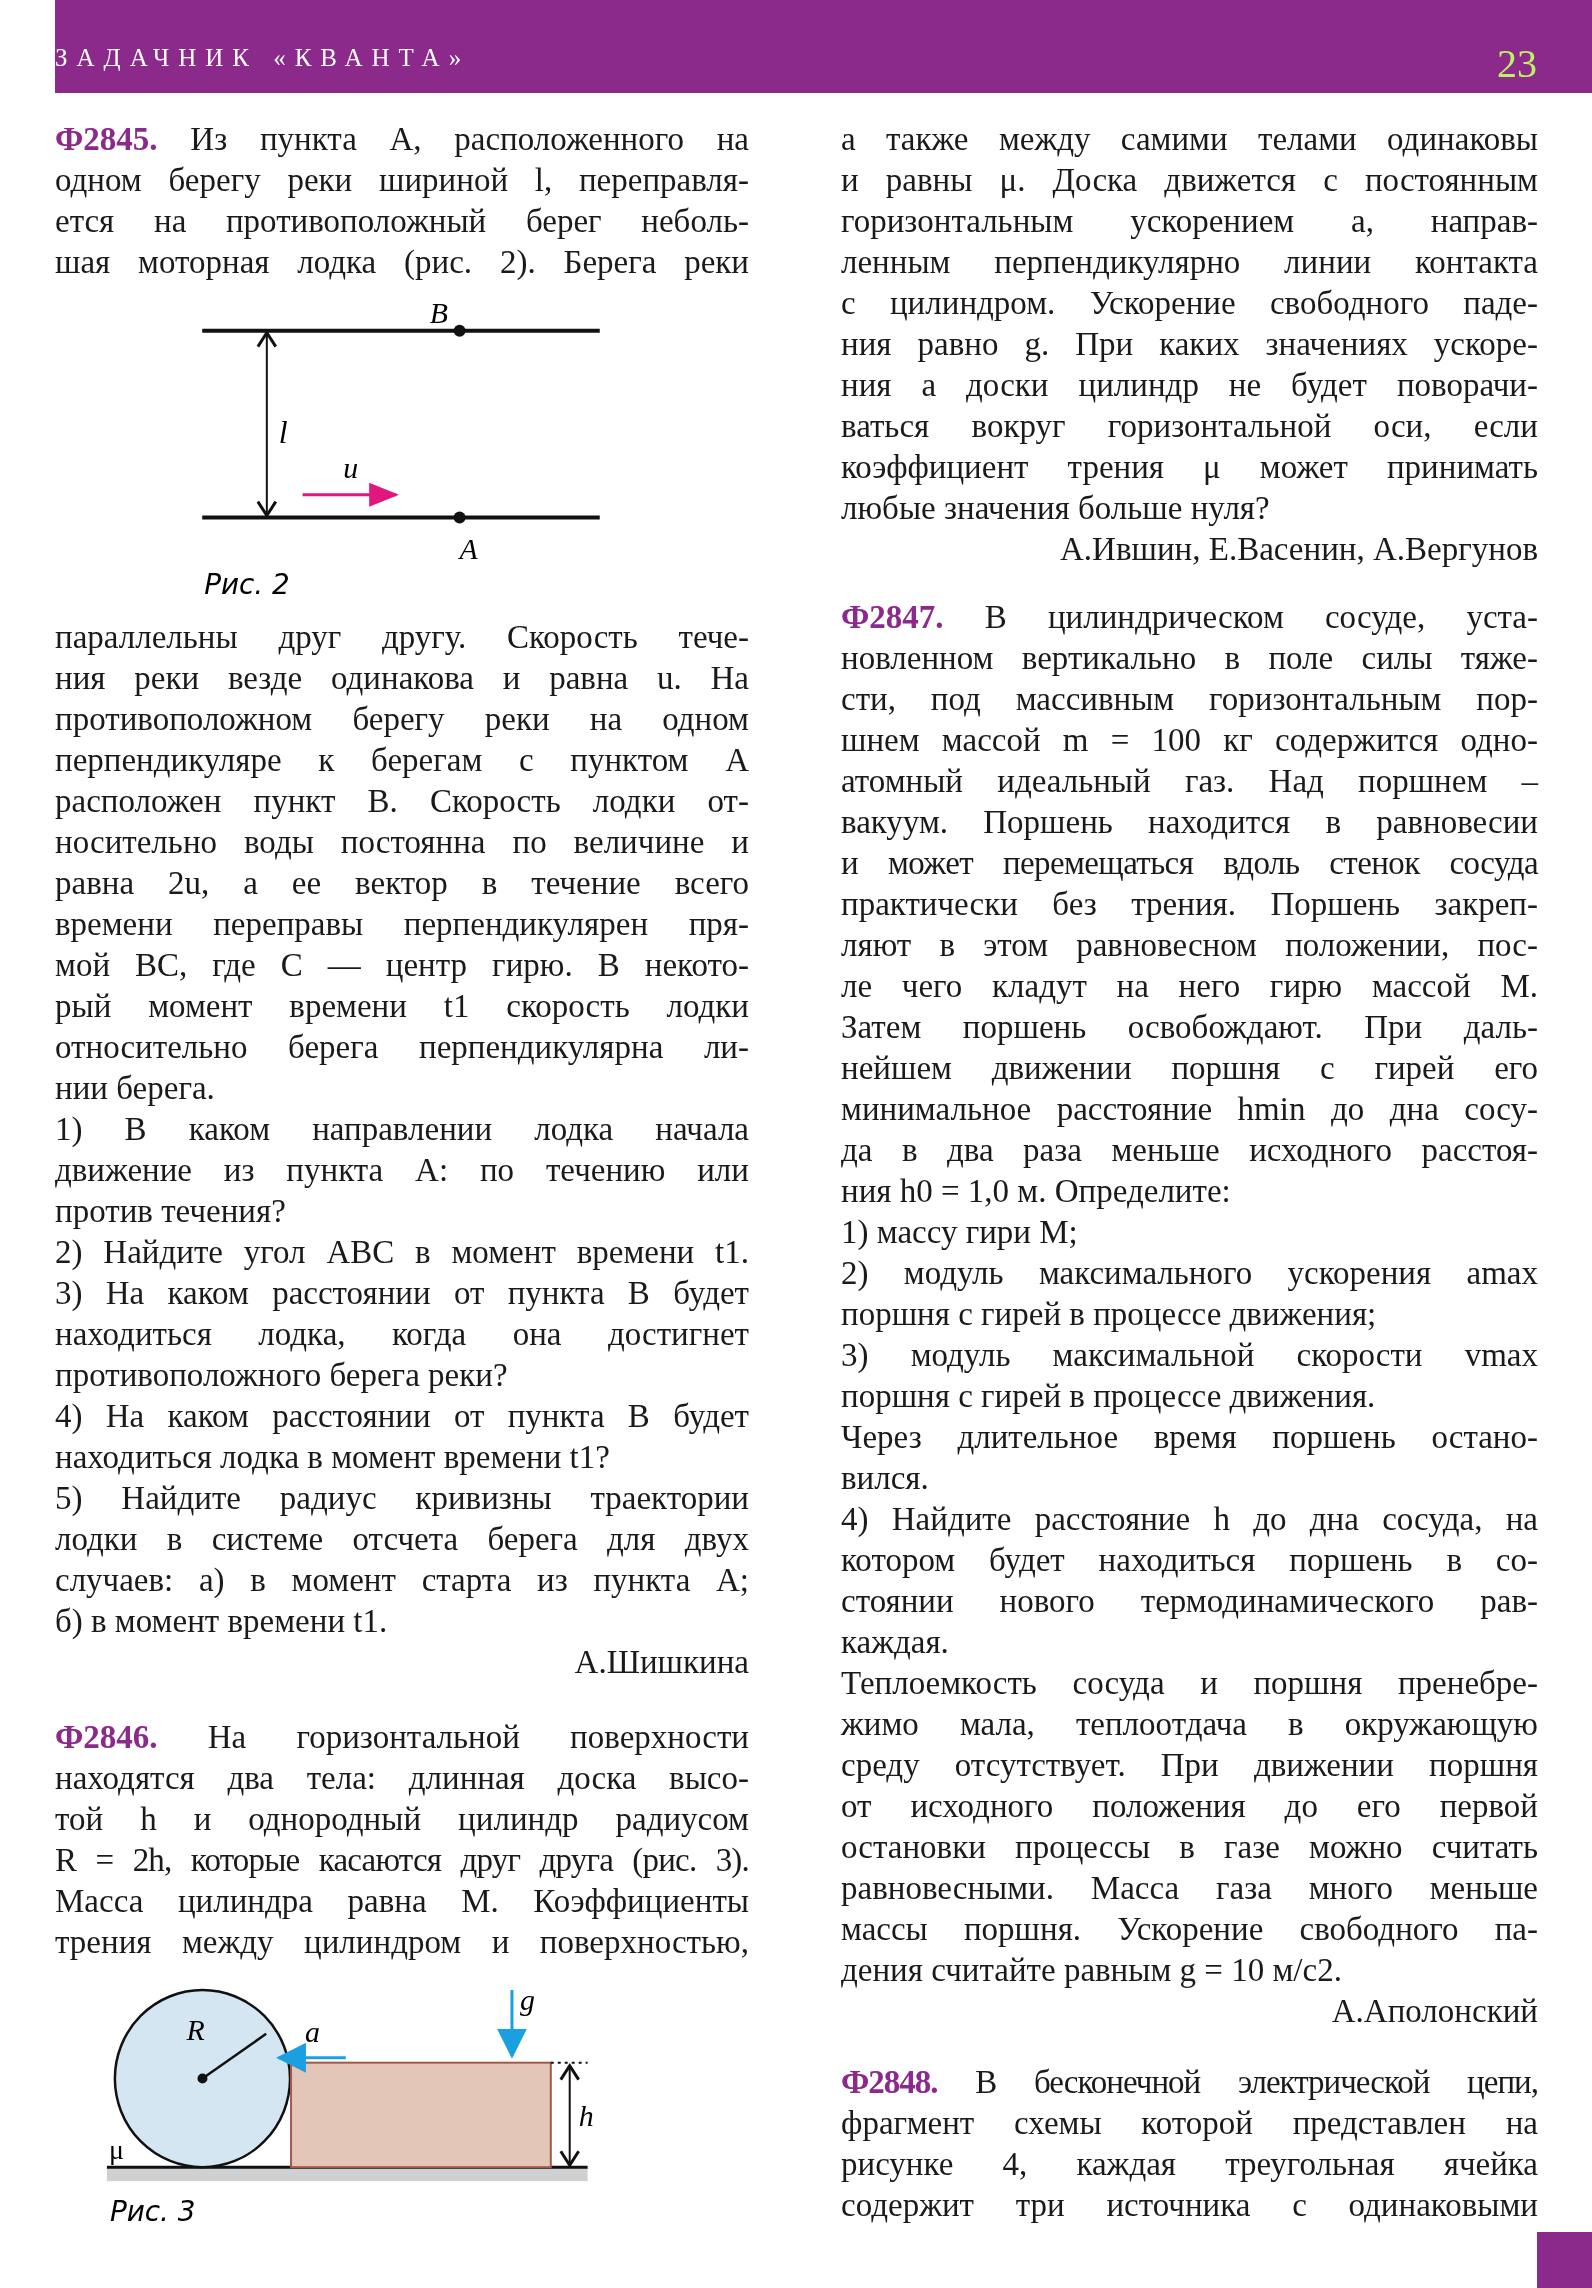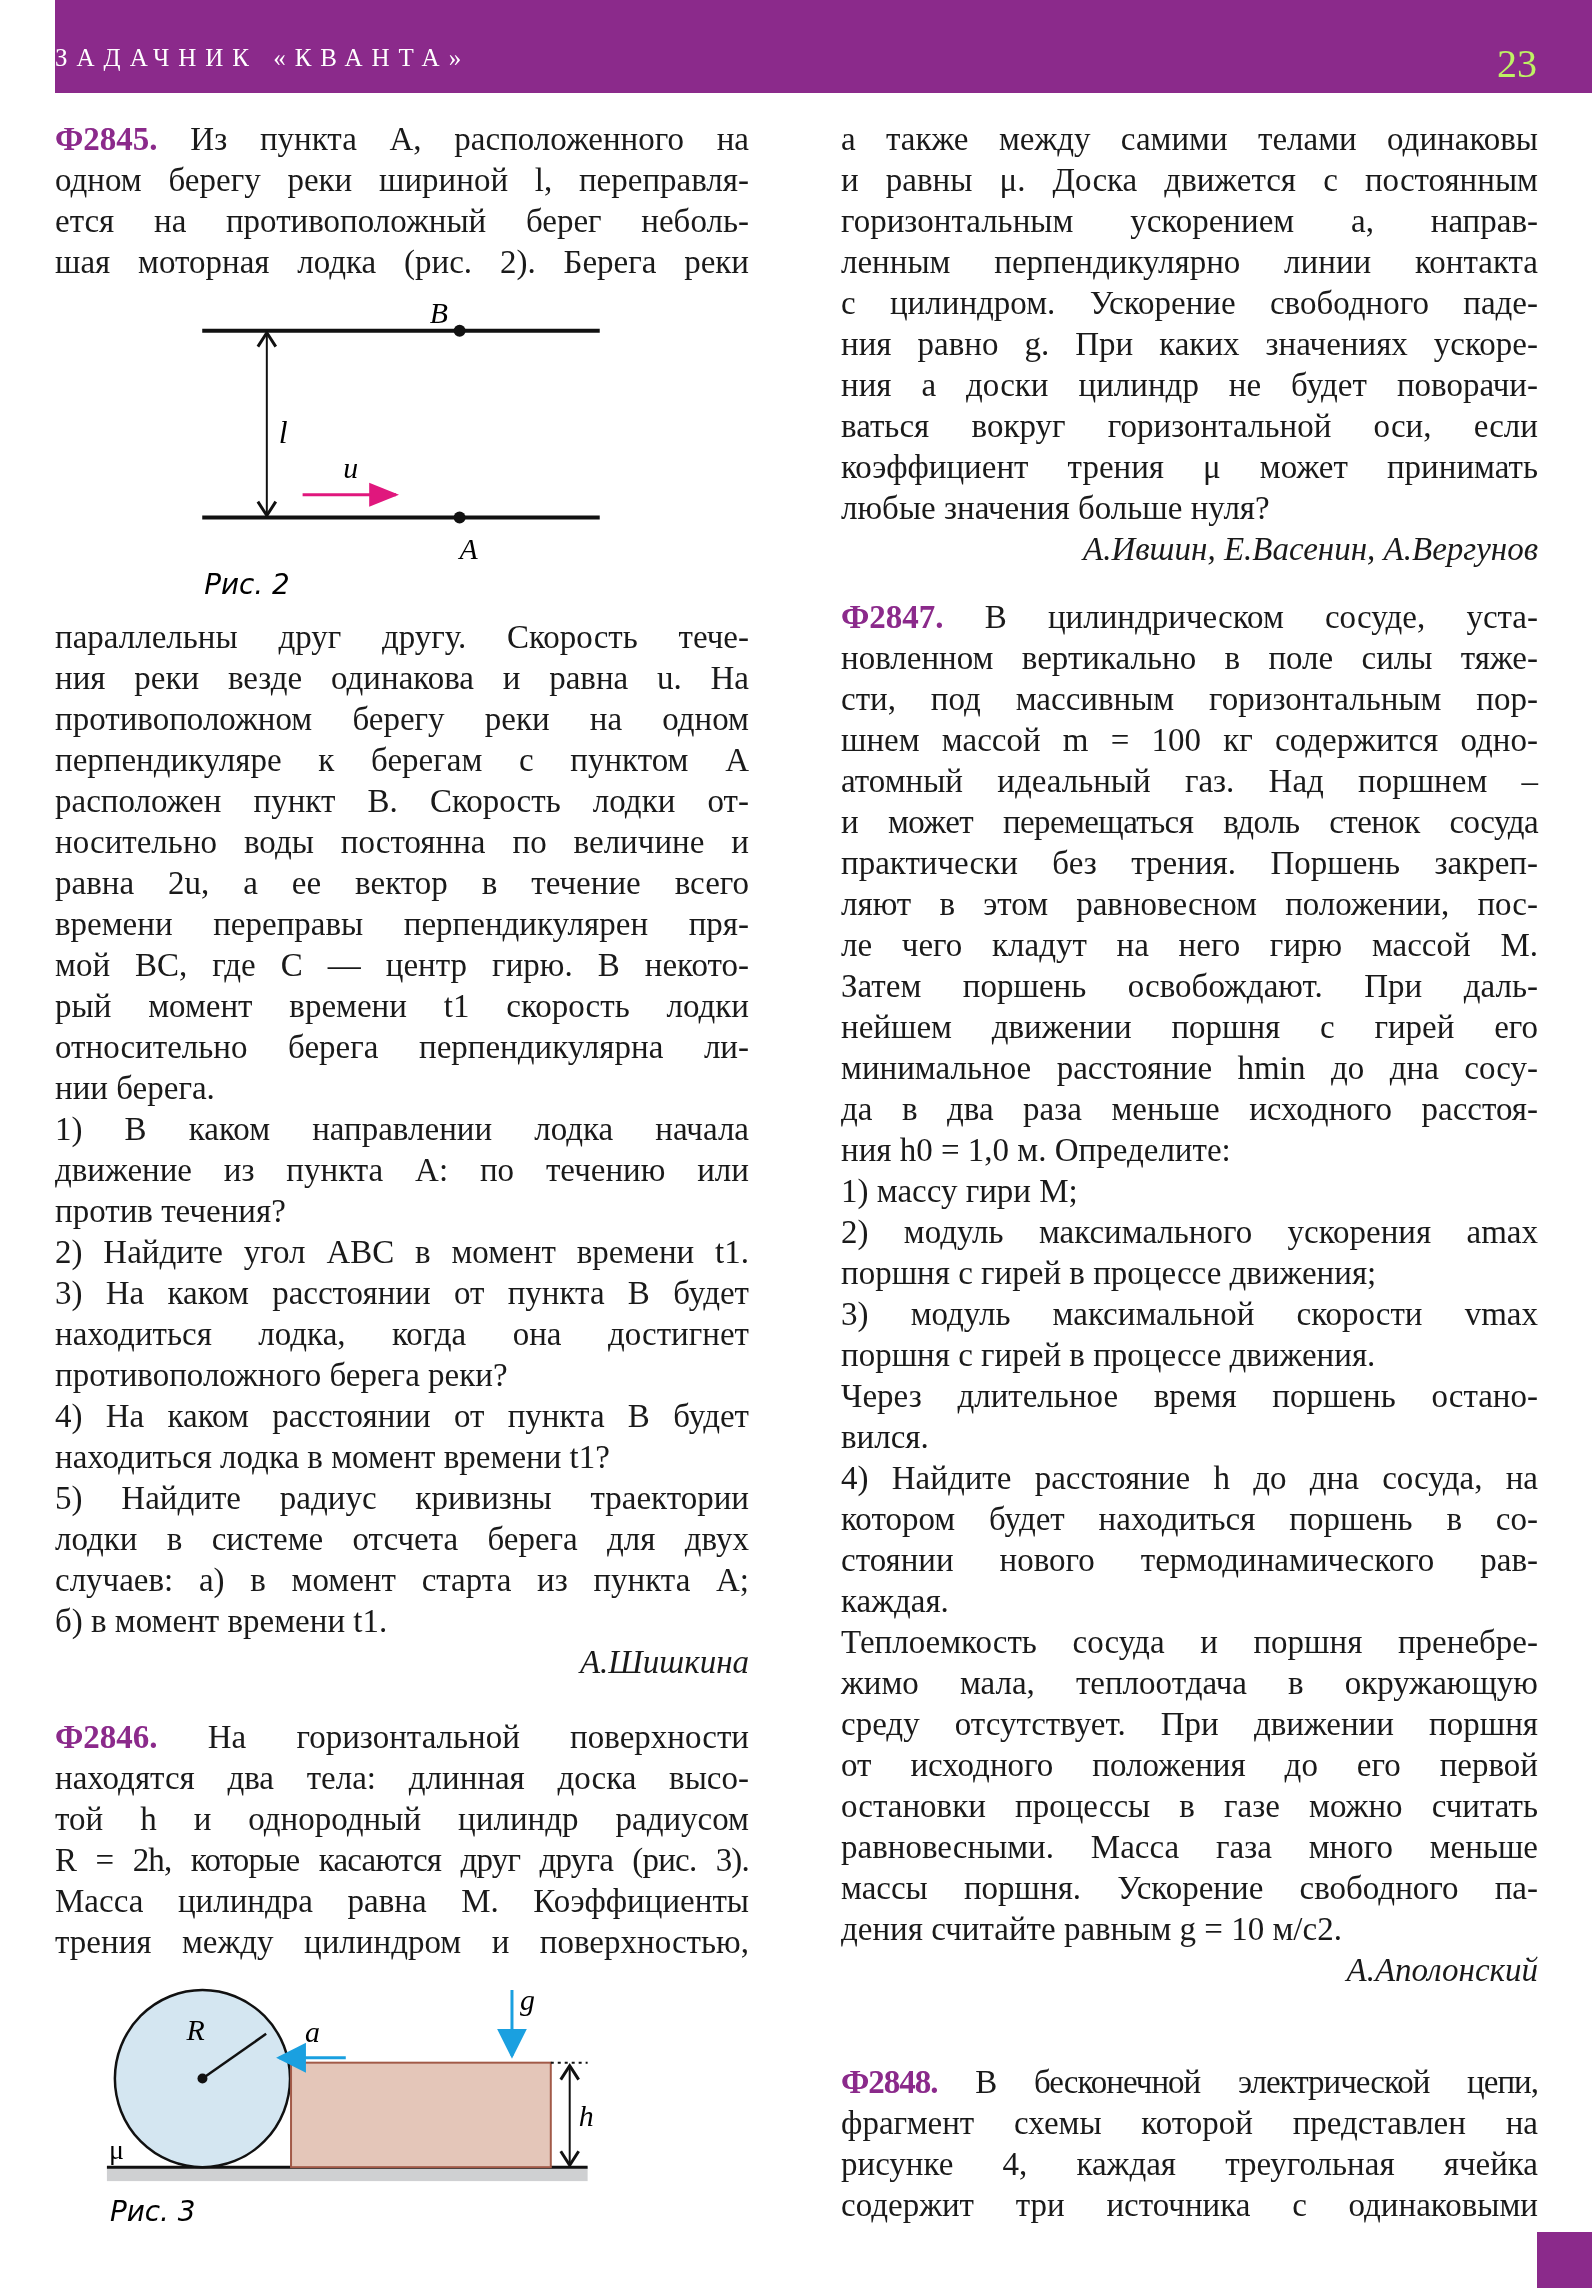--- a/index.html
+++ b/index.html
@@ -5,21 +5,21 @@
   html,body{margin:0;padding:0;background:#fff;}
   body{width:1592px;height:2289px;position:relative;overflow:hidden;font-family:"Liberation Serif","DejaVu Serif",serif;color:#1a1a1a;}
   .header{position:absolute;left:55px;top:0;width:1537px;height:93px;background:#8b2a8b;}
   .header-title{position:absolute;left:0;right:0;top:44px;text-align:left;color:#fff;font-size:25px;letter-spacing:9px;font-family:"Liberation Serif",serif;}
   .page-num{position:absolute;right:55px;top:40px;color:#bef264;font-size:40px;font-family:"Liberation Serif",serif;}
   .col{position:absolute;font-size:33px;}
   .col-left{left:55px;width:694px;}
   .col-right{left:841px;width:697px;}
   .ln{display:block;height:41px;line-height:41px;white-space:nowrap;text-align:justify;text-align-last:justify;overflow:visible;}
   .ln.last{text-align-last:left;}
-  .ln.right{text-align-last:right;font-style:italic;}
+  .ln.right{text-align-last:right;}
   .pid{color:#8b2a8b;font-weight:bold;}
   .fig{position:absolute;}
   .caption{font-family:"DejaVu Sans",sans-serif;font-style:italic;font-size:28px;color:#222;}
   .corner{position:absolute;left:1537px;top:2232px;width:55px;height:57px;background:#8b2a8b;}
   svg text{font-family:"Liberation Serif",serif;}
 </style>
 </head>
 <body>
 
 <div class="header">
@@ -136,20 +136,21 @@
   <span class="ln last">любые значения больше нуля?</span>
   <span class="ln right">А.Ившин, Е.Васенин, А.Вергунов</span>
 </div>
 
 <div class="col col-right" style="top:597px;">
   <span class="ln"><span class="pid">Ф2847.</span> <span>В цилиндрическом сосуде, уста-</span></span>
   <span class="ln">новленном вертикально в поле силы тяже-</span>
   <span class="ln">сти, под массивным горизонтальным пор-</span>
   <span class="ln">шнем массой m = 100 кг содержится одно-</span>
   <span class="ln">атомный идеальный газ. Над поршнем –</span>
+  <span class="ln">вакуум. Поршень находится в равновесии</span>
   <span class="ln" style="letter-spacing:-0.6px">и может перемещаться вдоль стенок сосуда</span>
   <span class="ln">практически без трения. Поршень закреп-</span>
   <span class="ln">ляют в этом равновесном положении, пос-</span>
   <span class="ln">ле чего кладут на него гирю массой M.</span>
   <span class="ln">Затем поршень освобождают. При даль-</span>
   <span class="ln">нейшем движении поршня с гирей его</span>
   <span class="ln">минимальное расстояние hmin до дна сосу-</span>
   <span class="ln">да в два раза меньше исходного расстоя-</span>
   <span class="ln last">ния h0 = 1,0 м. Определите:</span>
   <span class="ln last">1) массу гири M;</span>

